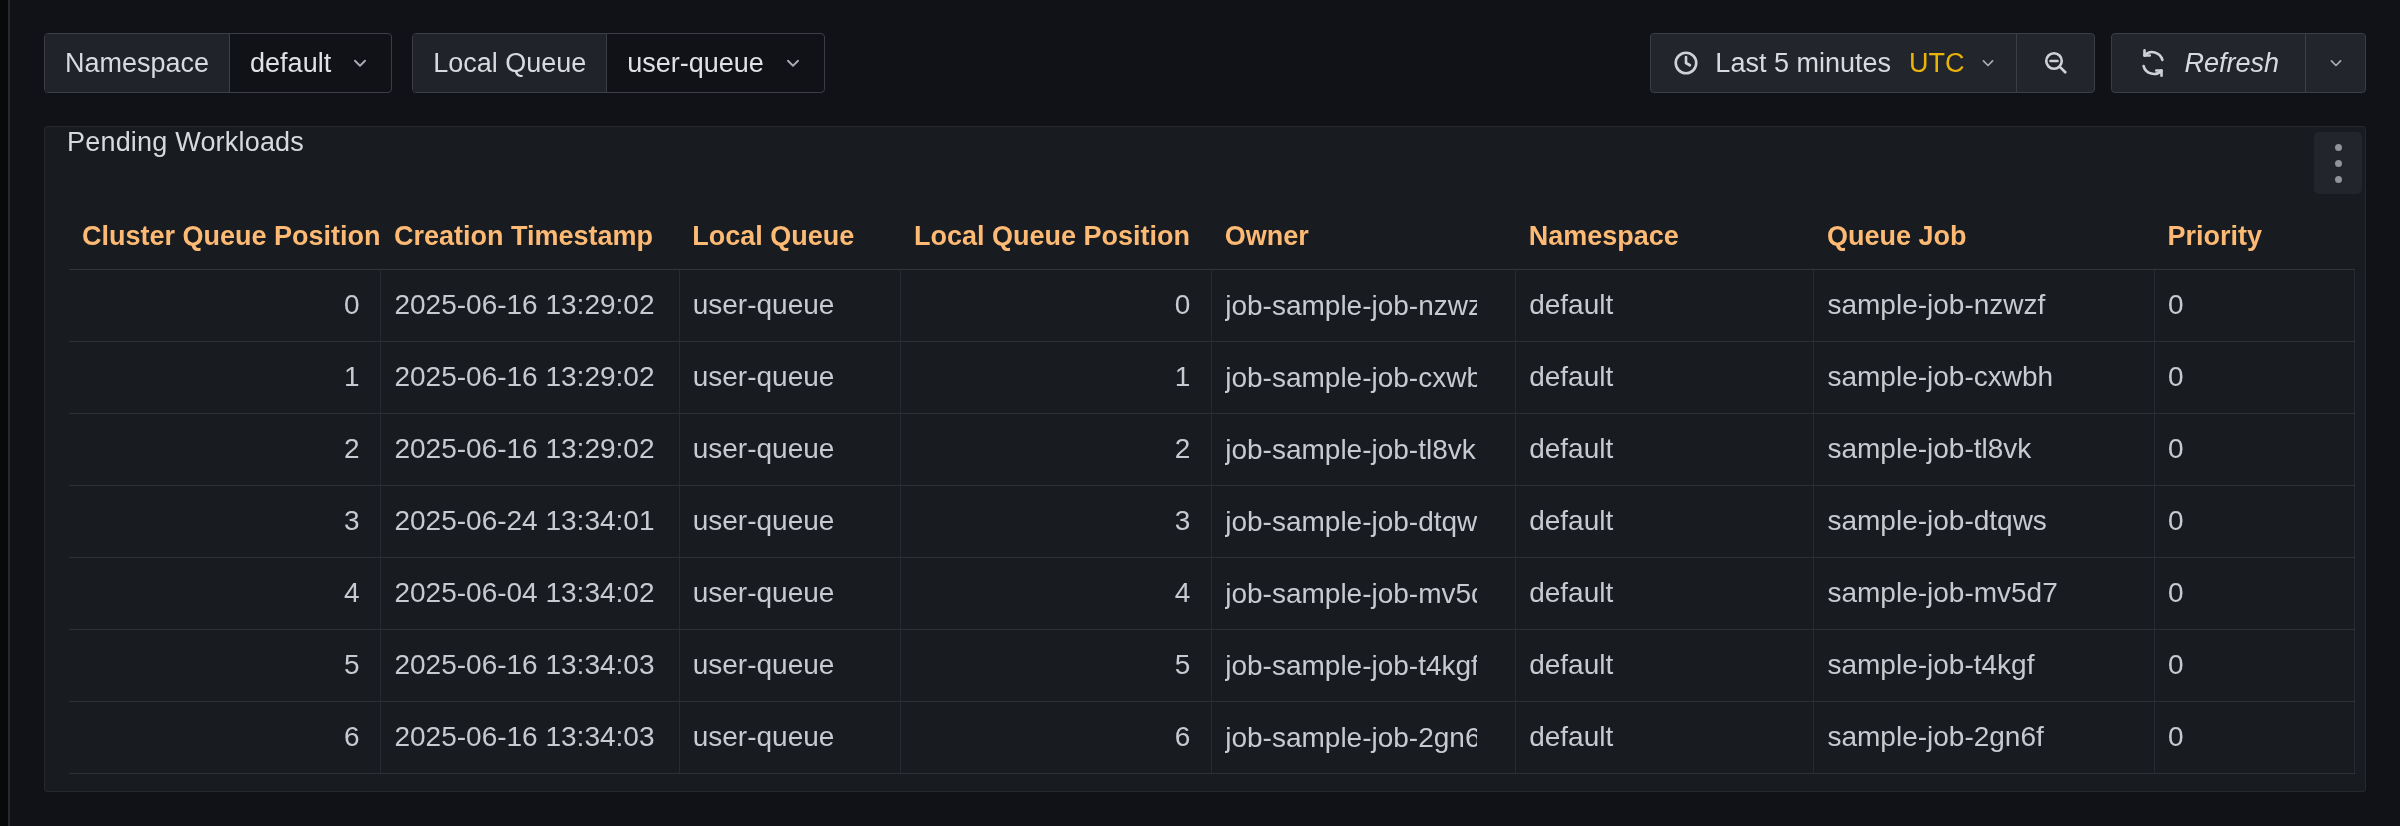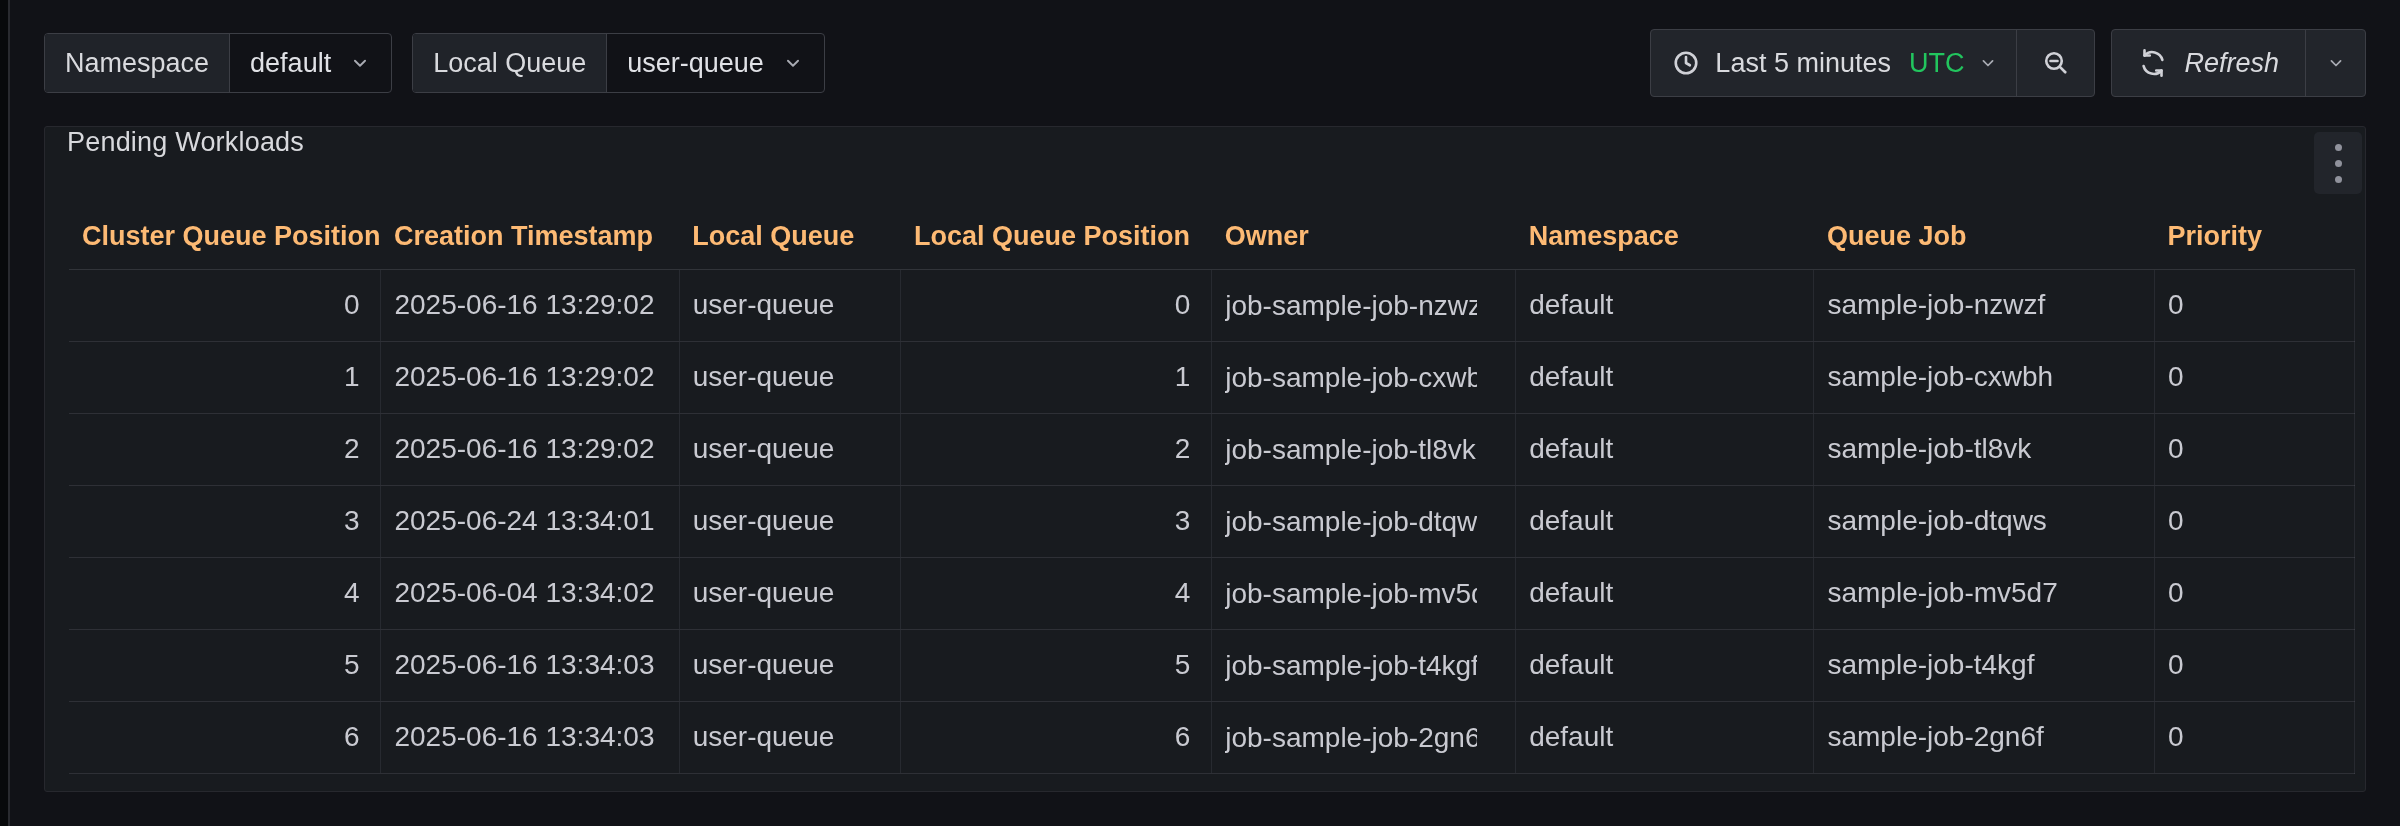--- a/index.html
+++ b/index.html
@@ -36,32 +36,32 @@
     background:#202329; display:flex; align-items:center;
     padding:0 20px; font-size:27px; font-weight:500; color:#d9dade;
     border-right:1px solid #3c3e45;
   }
   .var-value {
     display:flex; align-items:center; gap:18px;
     padding:0 20px; font-size:27px; color:#e0e1e6; cursor:pointer;
   }
   .toolbar-right { display:flex; gap:16px; align-items:center; }
   .btn-group {
-    display:flex; height:68px;
+    display:flex; height:60px;
     background:#22252b; border:1px solid #3c3e45; border-radius:4px;
     overflow:hidden;
     justify-content:flex-end;
   }
   .btn-group button {
     background:transparent; border:none; color:#d9dade;
     font-family:inherit; font-size:27px; font-weight:500;
     display:flex; align-items:center; cursor:pointer; height:100%;
   }
   .time-btn { gap:14px; padding:0 18px 0 20px; }
-  .utc-label { color:#22c55e; font-weight:500; margin-left:4px; }
+  .utc-label { color:#eab308; font-weight:500; margin-left:4px; }
   .seg-divided { border-left:1px solid #3c3e45 !important; }
   .zoom-out-btn { width:78px; justify-content:center; }
   .refresh-btn { gap:16px; padding:0 26px;font-style:italic; }
   .caret-btn { width:60px; justify-content:center; }
   .icon { display:block; }
   .icon-stroke { stroke:#d0d1d7; stroke-width:2.1; fill:none; stroke-linecap:round; stroke-linejoin:round; }
   .chev { stroke:#a8aab2; }
 
   
   .panel {

